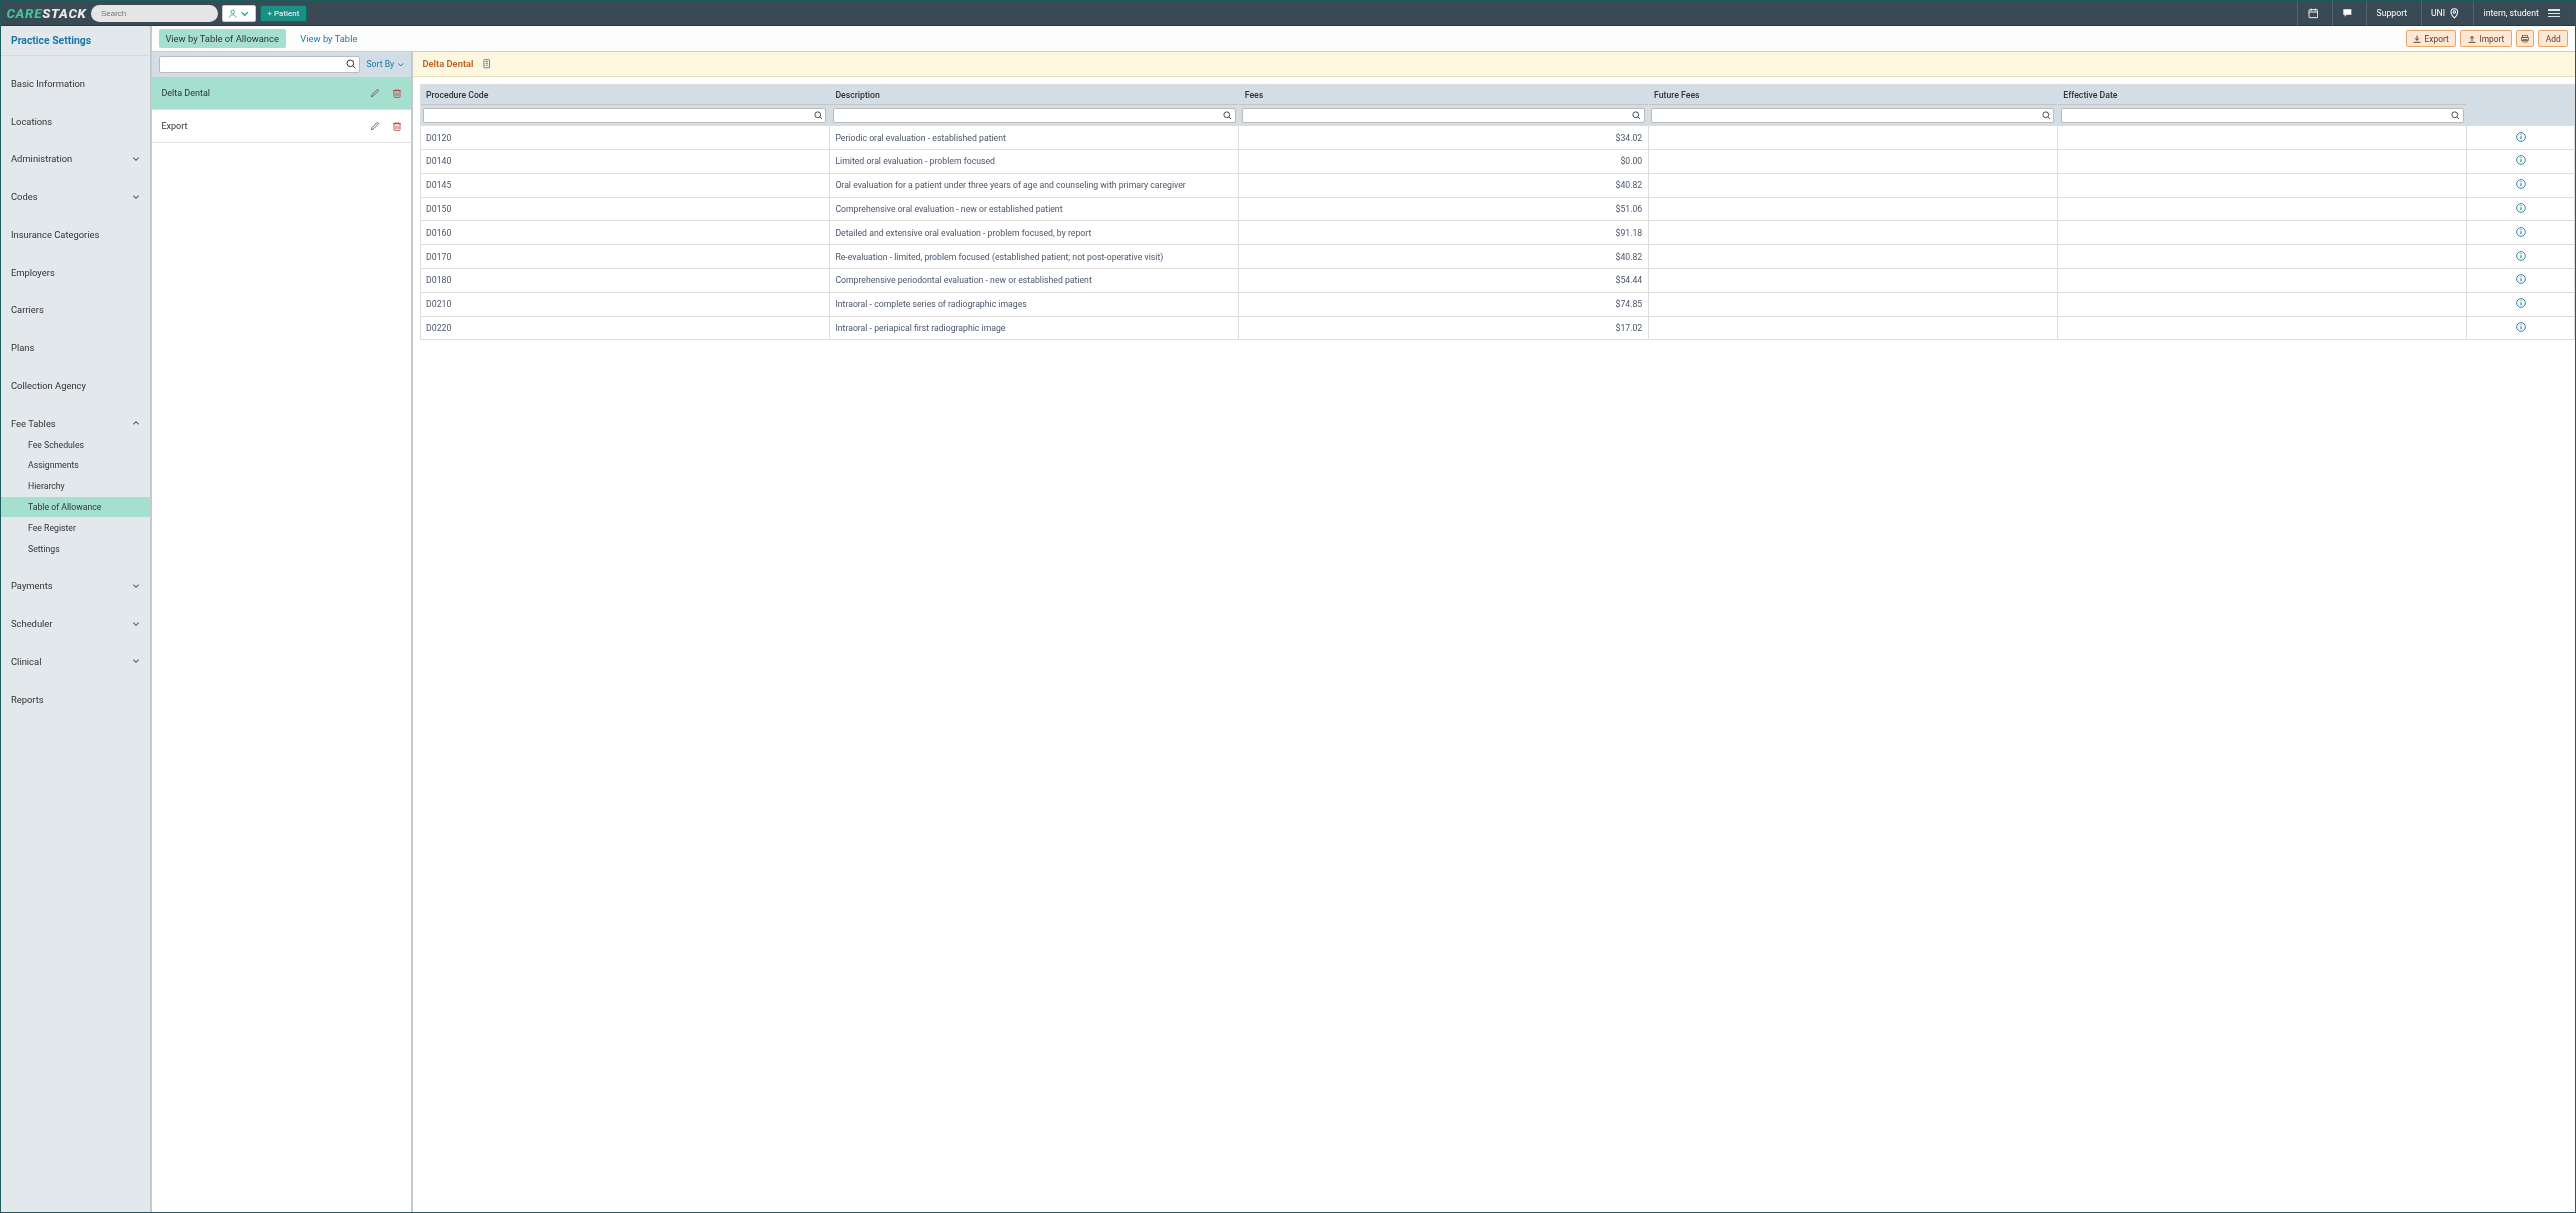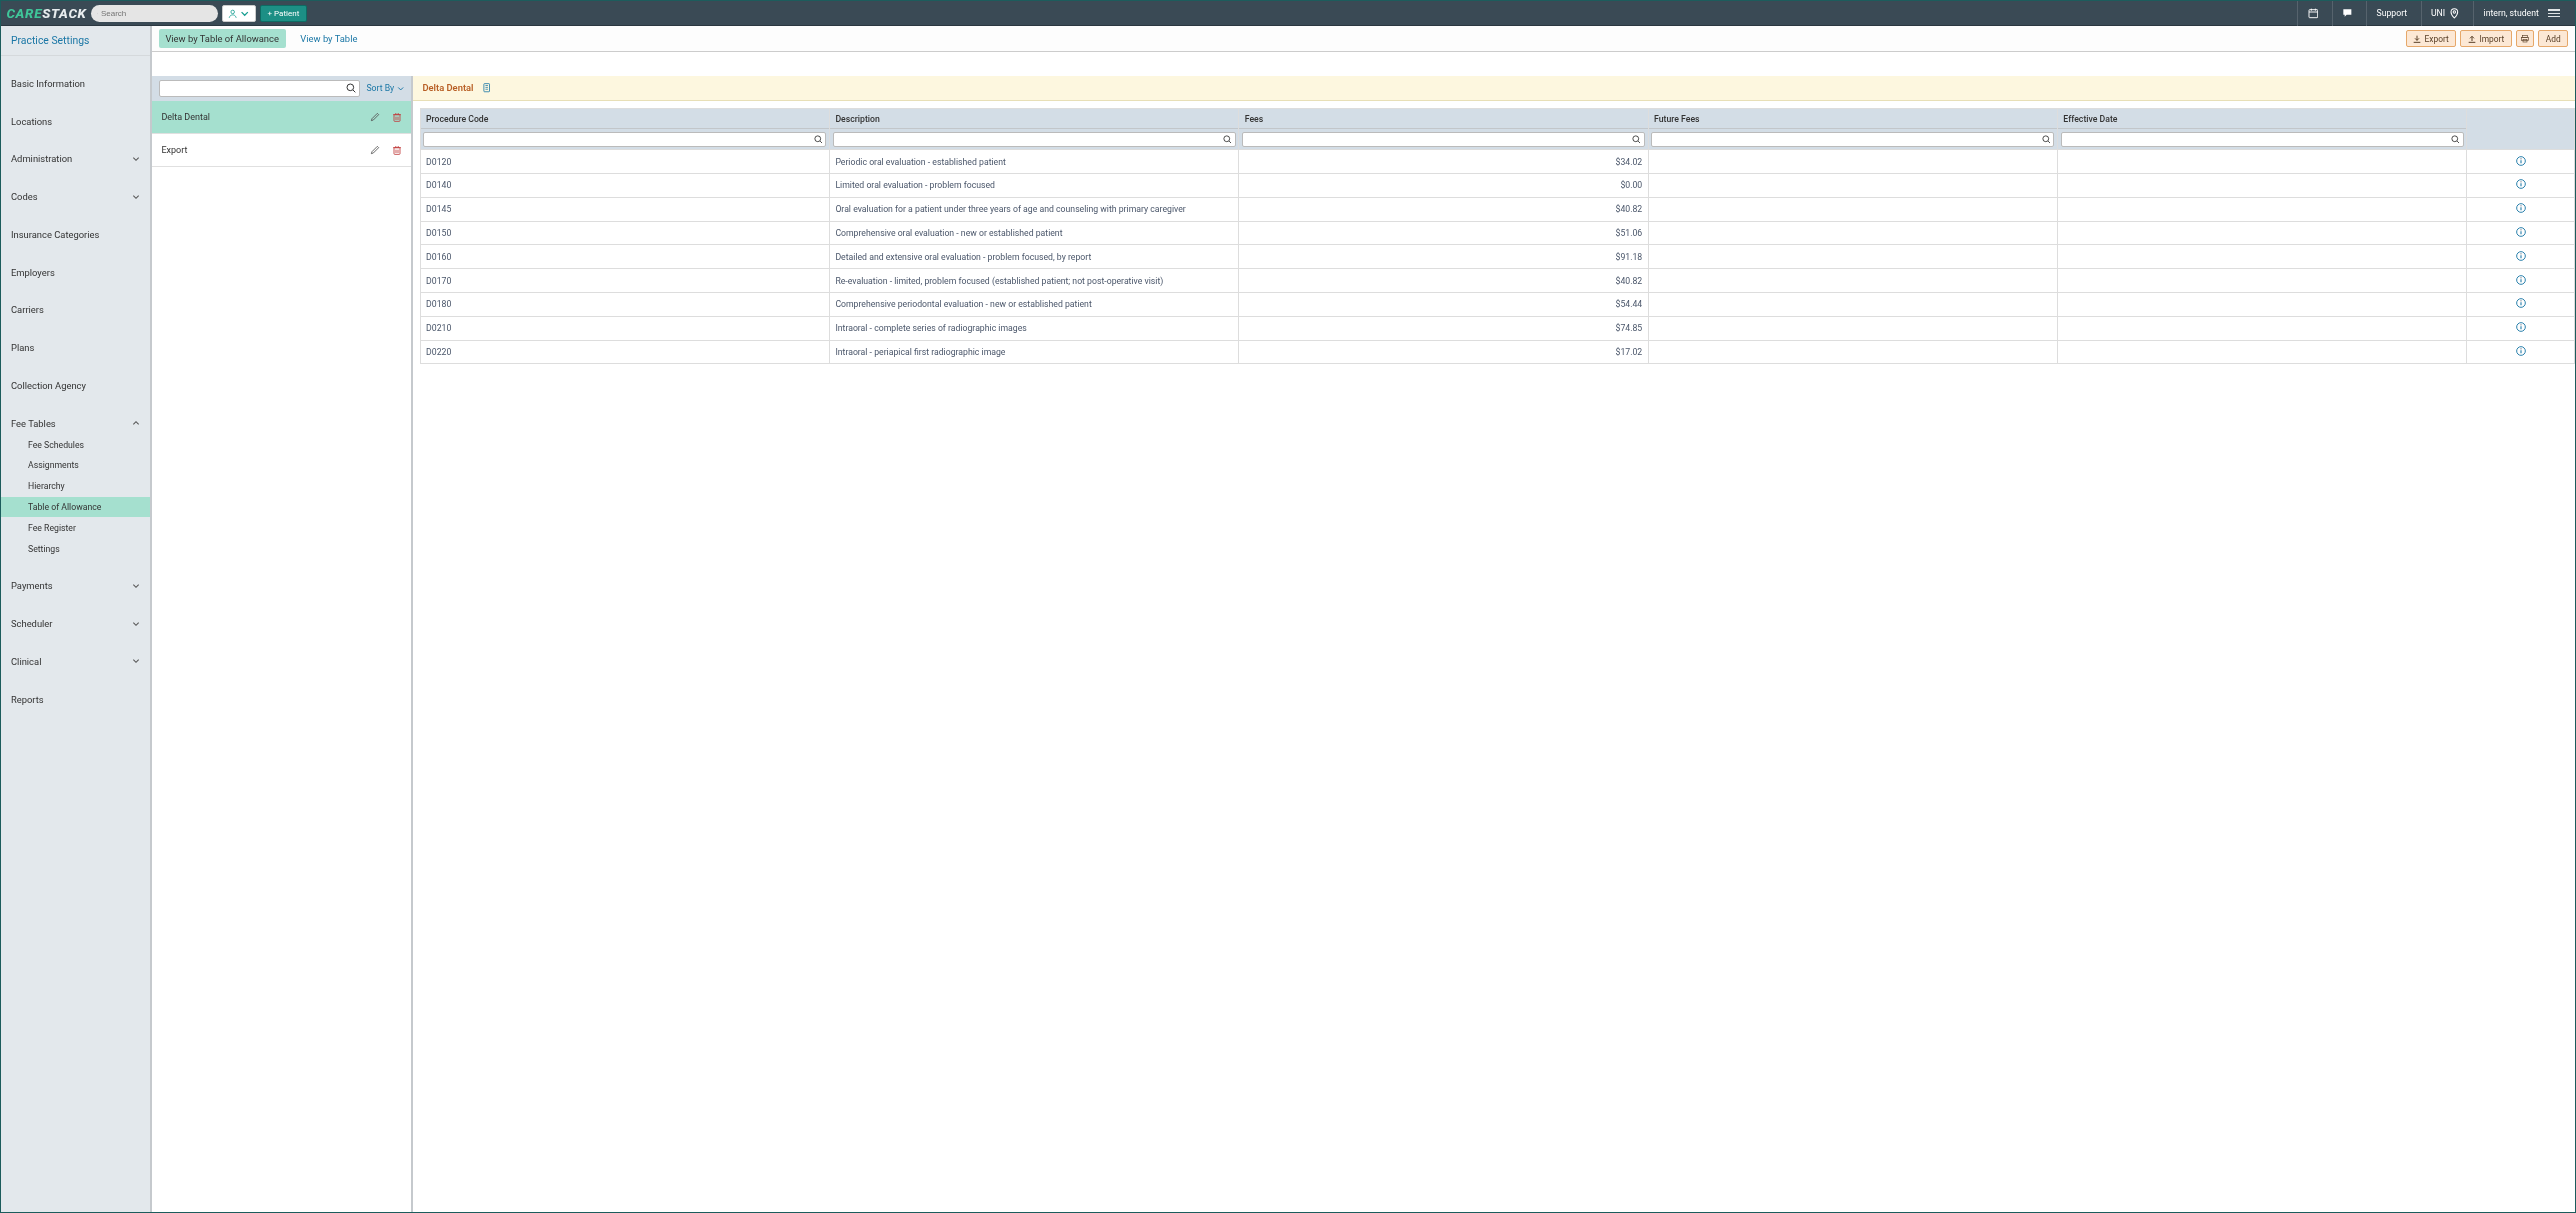--- a/index.html
+++ b/index.html
@@ -22,21 +22,21 @@
   .nav-item svg { width: 10.7px; height: 10.7px; stroke: #fff; fill: #fff; }
   .nav-icon-only { width: 12px; height: 12px; stroke: #fff; fill: #fff; }
   .hamburger { display: flex; flex-direction: column; gap: 2px; margin-left: 5.4px; cursor: pointer; }
   .hamburger span { width: 12px; height: 1.3px; background: #e0e4e6; }
 
   
   .app-body { flex: 1; display: flex; min-height: 0; }
 
   
   .sidebar { width: 151px; background: #e3e8ec; border-right: 2px solid #c5c9cd; display: flex; flex-direction: column; overflow-y: auto; }
-  .sidebar-title { padding: 8px 10px; font-size: 10.4px; font-weight: 400; color: #1b77a6; border-bottom: 0.7px solid #d5d9dc; }
+  .sidebar-title { padding: 8px 10px; font-size: 10.4px; font-weight: 700; color: #1b77a6; border-bottom: 0.7px solid #d5d9dc; }
   .side-item { padding: 5.4px 10px; font-size: 9.4px; color: #333; cursor: pointer; display: flex; justify-content: space-between; align-items: center; margin-top: 16px; }
   .side-sub { padding: 5.4px 10px 5.4px 27px; font-size: 8.7px; cursor: pointer; }
   .side-sub.active { background: #a5e0cf; }
   .chev { width: 8px; height: 8px; stroke: #555; stroke-width: 2; fill: none; }
 
   
   .list-panel { width: 261px; display: flex; flex-direction: column; border-right: 2px solid #c5c9cd; background: #fff; }
   .view-tabs { display: flex; gap: 8px; align-items: center; }
   .view-tab { padding: 4px 6.7px; border-radius: 2px; font-size: 9.4px; cursor: pointer; color: #1b77a6; }
   .view-tab.active { background: #a5e0cf; color: #333; }
@@ -78,21 +78,21 @@
   td.action { text-align: center; }
   td.action svg { width: 10px; height: 10px; stroke: #1b77a6; fill: none; }
   col.c-code { width: 19%; }
   col.c-desc { width: 19%; }
   col.c-fee  { width: 19%; }
   col.c-ffee { width: 19%; }
   col.c-eff  { width: 19%; }
   col.c-act  { width: 5%;  }
 
   
-  .content-area { flex: 1; display: flex; flex-direction: column; min-width: 0; gap: 24px; }
+  .content-area { flex: 1; display: flex; flex-direction: column; min-width: 0; }
   .toolbar-row { height: 25.4px; display: flex; align-items: center; justify-content: space-between; padding: 0 6.7px; border-bottom: 0.7px solid #ccc; background: #fdfdfd; }
   .panels { flex: 1; display: flex; min-height: 0; }
   .panels .list-panel { border-right: 2px solid #c5c9cd; }
 </style>
 </head>
 <body>
 
 <svg width="0" height="0" style="position:absolute">
   <defs>
     <g id="i-search">

